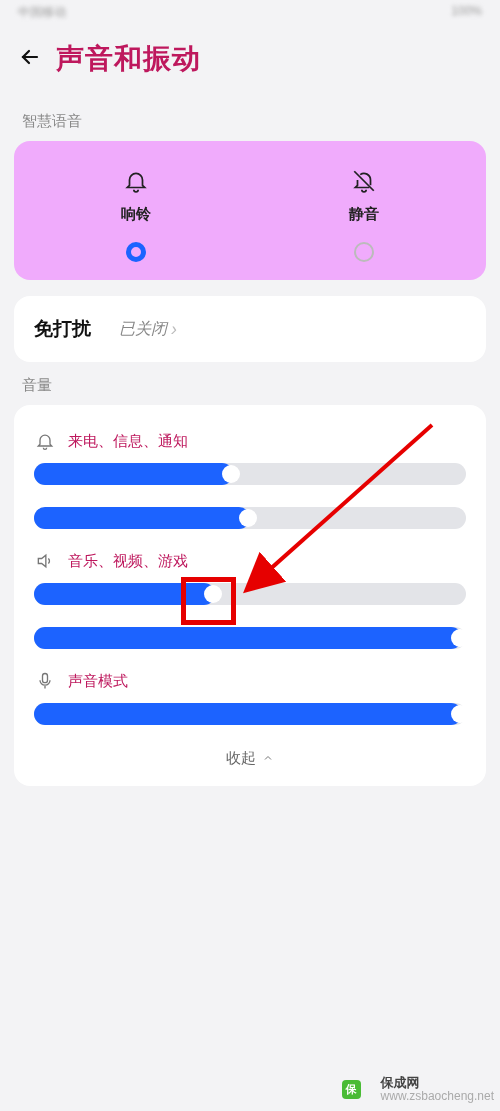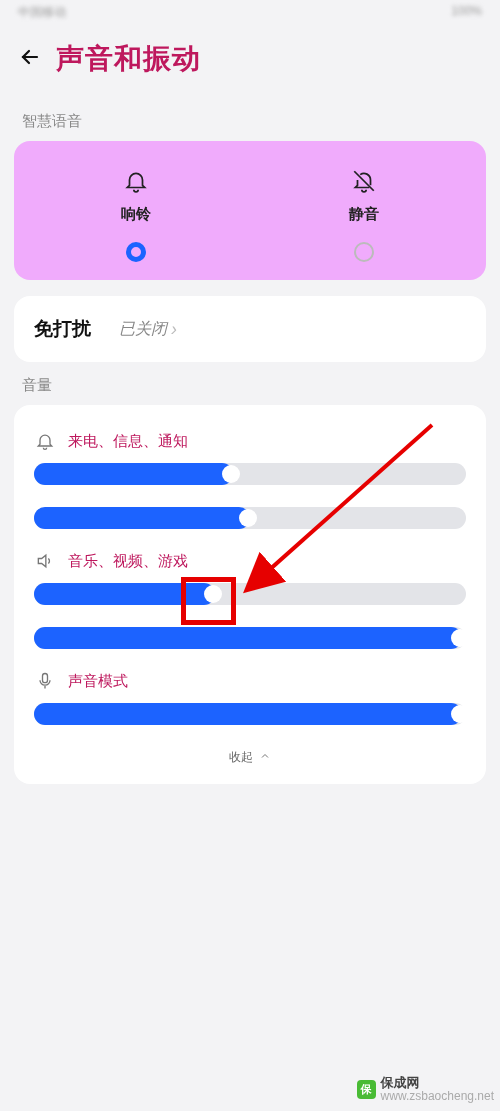--- a/index.html
+++ b/index.html
@@ -96,21 +96,21 @@
       width: 18px; height: 18px;
       background: #fff;
       border-radius: 50%;
       position: absolute;
       top: 2px;
       transform: translateX(-50%);
     }
     .collapse {
       text-align: center;
       padding: 20px 0 12px;
-      font-size: 12px;
+      font-size: 15px;
       color: #666;
       display: flex;
       align-items: center;
       justify-content: center;
       gap: 6px;
     }
     .annot-box {
       position: absolute;
       left: 181px;
       top: 577px;
@@ -285,17 +285,17 @@
   <defs>
     <marker id="ah" markerWidth="10" markerHeight="10" refX="8" refY="5" orient="auto">
       <path d="M0,0 L10,5 L0,10 z" fill="#e60000"></path>
     </marker>
   </defs>
   <line x1="195" y1="5" x2="12" y2="168" stroke="#e60000" stroke-width="4" marker-end="url(#ah)"></line>
 </svg>
 
 <div class="watermark">
   <span class="wm-badge">保</span>
-  <div style="display:flex;flex-direction:column;line-height:1.1;">
+  <div style="display:flex;flex-direction:column;line-height:1.1;margin-left:15px;">
     <span style="font-weight:600;">保成网</span>
     <span class="wm-url">www.zsbaocheng.net</span>
   </div>
 </div>
 
 </body></html>

